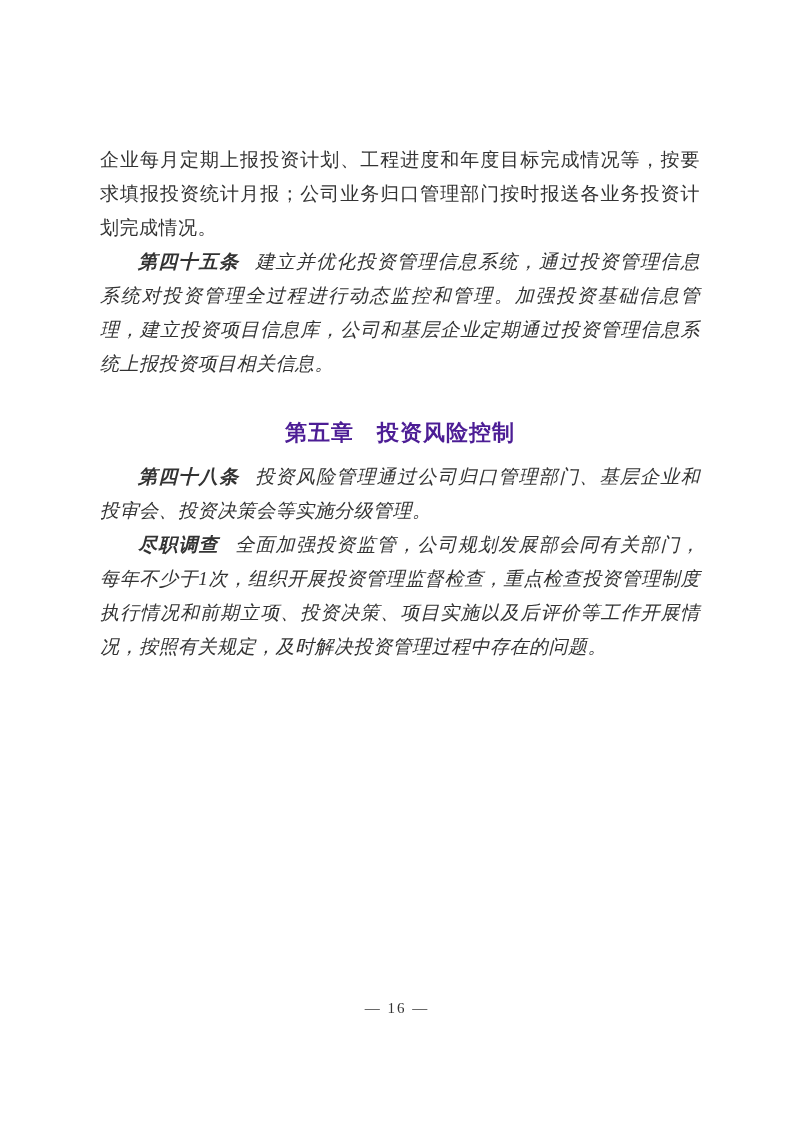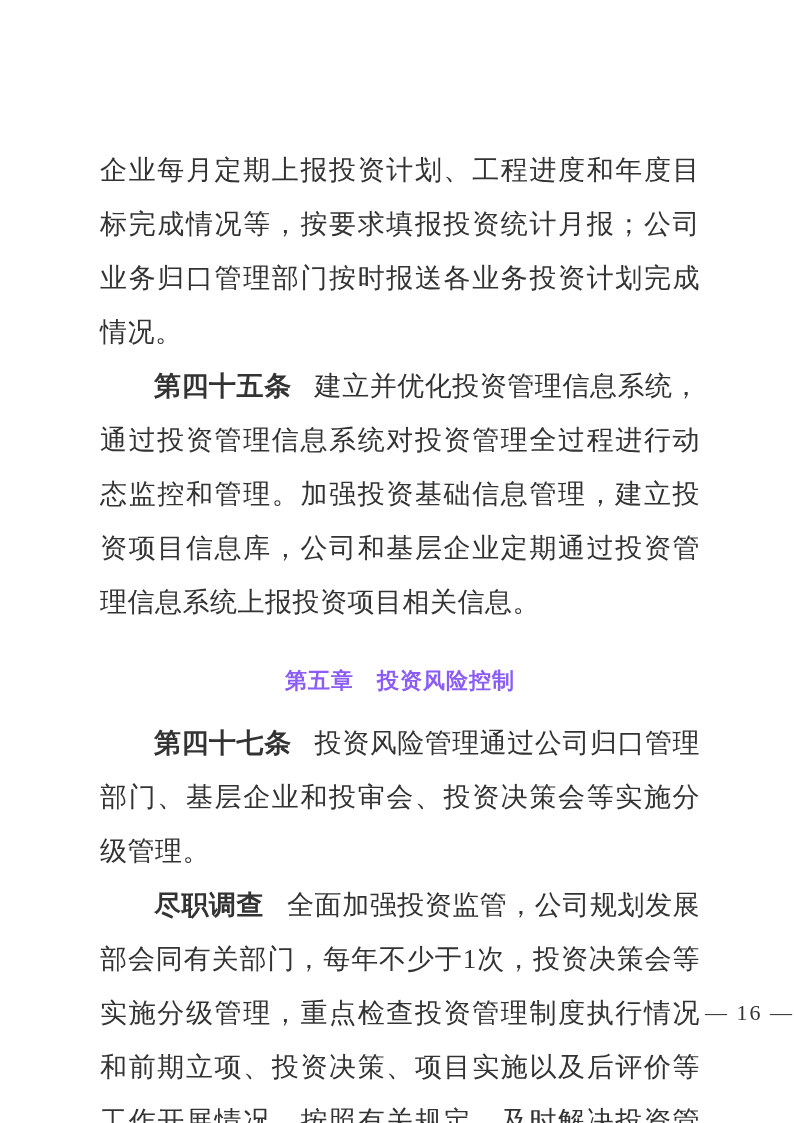--- a/index.html
+++ b/index.html
@@ -18,69 +18,70 @@
     color: #333333;
   }
   .content {
     position: absolute;
     left: 100px;
     top: 143px;
     width: 600px;
   }
   p.body {
     margin: 0;
-    font-size: 27px;
-    line-height: 54px;
+    font-size: 19px;
+    line-height: 34px;
     text-align: justify;
     letter-spacing: 0.5px;
   }
   p.body.indent {
     text-indent: 2em;
+    font-style: italic;
   }
   .article-label {
     font-weight: bold;
     margin-right: 0.85em;
   }
   h2.chapter {
-    margin: 33px 0 16px 0;
+    margin: 33px 0 8px 0;
     font-family: "Liberation Sans", "DejaVu Sans", sans-serif;
     font-size: 22px;
     font-weight: bold;
     line-height: 38px;
     text-align: center;
-    color: #8b5cf6;
+    color: #4c1d95;
     letter-spacing: 1px;
   }
   .footer {
     position: absolute;
     left: 0;
     top: 1000px;
     width: 100%;
-    text-align: right;
-    font-size: 22px;
+    text-align: center;
+    font-size: 15px;
     color: #333333;
     letter-spacing: 2px;
   }
 </style>
 </head>
 <body>
 
 <div class="page">
   <div class="content">
 
     <p class="body">企业每月定期上报投资计划、工程进度和年度目标完成情况等，按要求填报投资统计月报；公司业务归口管理部门按时报送各业务投资计划完成情况。</p>
 
     <p class="body indent"><span class="article-label">第四十五条</span><span>建立并优化投资管理信息系统，通过投资管理信息系统对投资管理全过程进行动态监控和管理。加强投资基础信息管理，建立投资项目信息库，公司和基层企业定期通过投资管理信息系统上报投资项目相关信息。</span></p>
 
     <h2 class="chapter">第五章　投资风险控制</h2>
 
 
-    <p class="body indent"><span class="article-label">第四十七条</span><span>投资风险管理通过公司归口管理部门、基层企业和投审会、投资决策会等实施分级管理。</span></p>
+    <p class="body indent"><span class="article-label">第四十八条</span><span>投资风险管理通过公司归口管理部门、基层企业和投审会、投资决策会等实施分级管理。</span></p>
 
-    <p class="body indent"><span class="article-label">尽职调查</span><span>全面加强投资监管，公司规划发展部会同有关部门，每年不少于1次，投资决策会等实施分级管理，重点检查投资管理制度执行情况和前期立项、投资决策、项目实施以及后评价等工作开展情况，按照有关规定，及时解决投资管理过程中存在的问题。</span></p>
+    <p class="body indent"><span class="article-label">尽职调查</span><span>全面加强投资监管，公司规划发展部会同有关部门，每年不少于1次，组织开展投资管理监督检查，重点检查投资管理制度执行情况和前期立项、投资决策、项目实施以及后评价等工作开展情况，按照有关规定，及时解决投资管理过程中存在的问题。</span></p>
 
 
   </div>
 
   <div class="footer">
     <span>— 16 —</span>
   </div>
 </div>
 
 </body></html>

